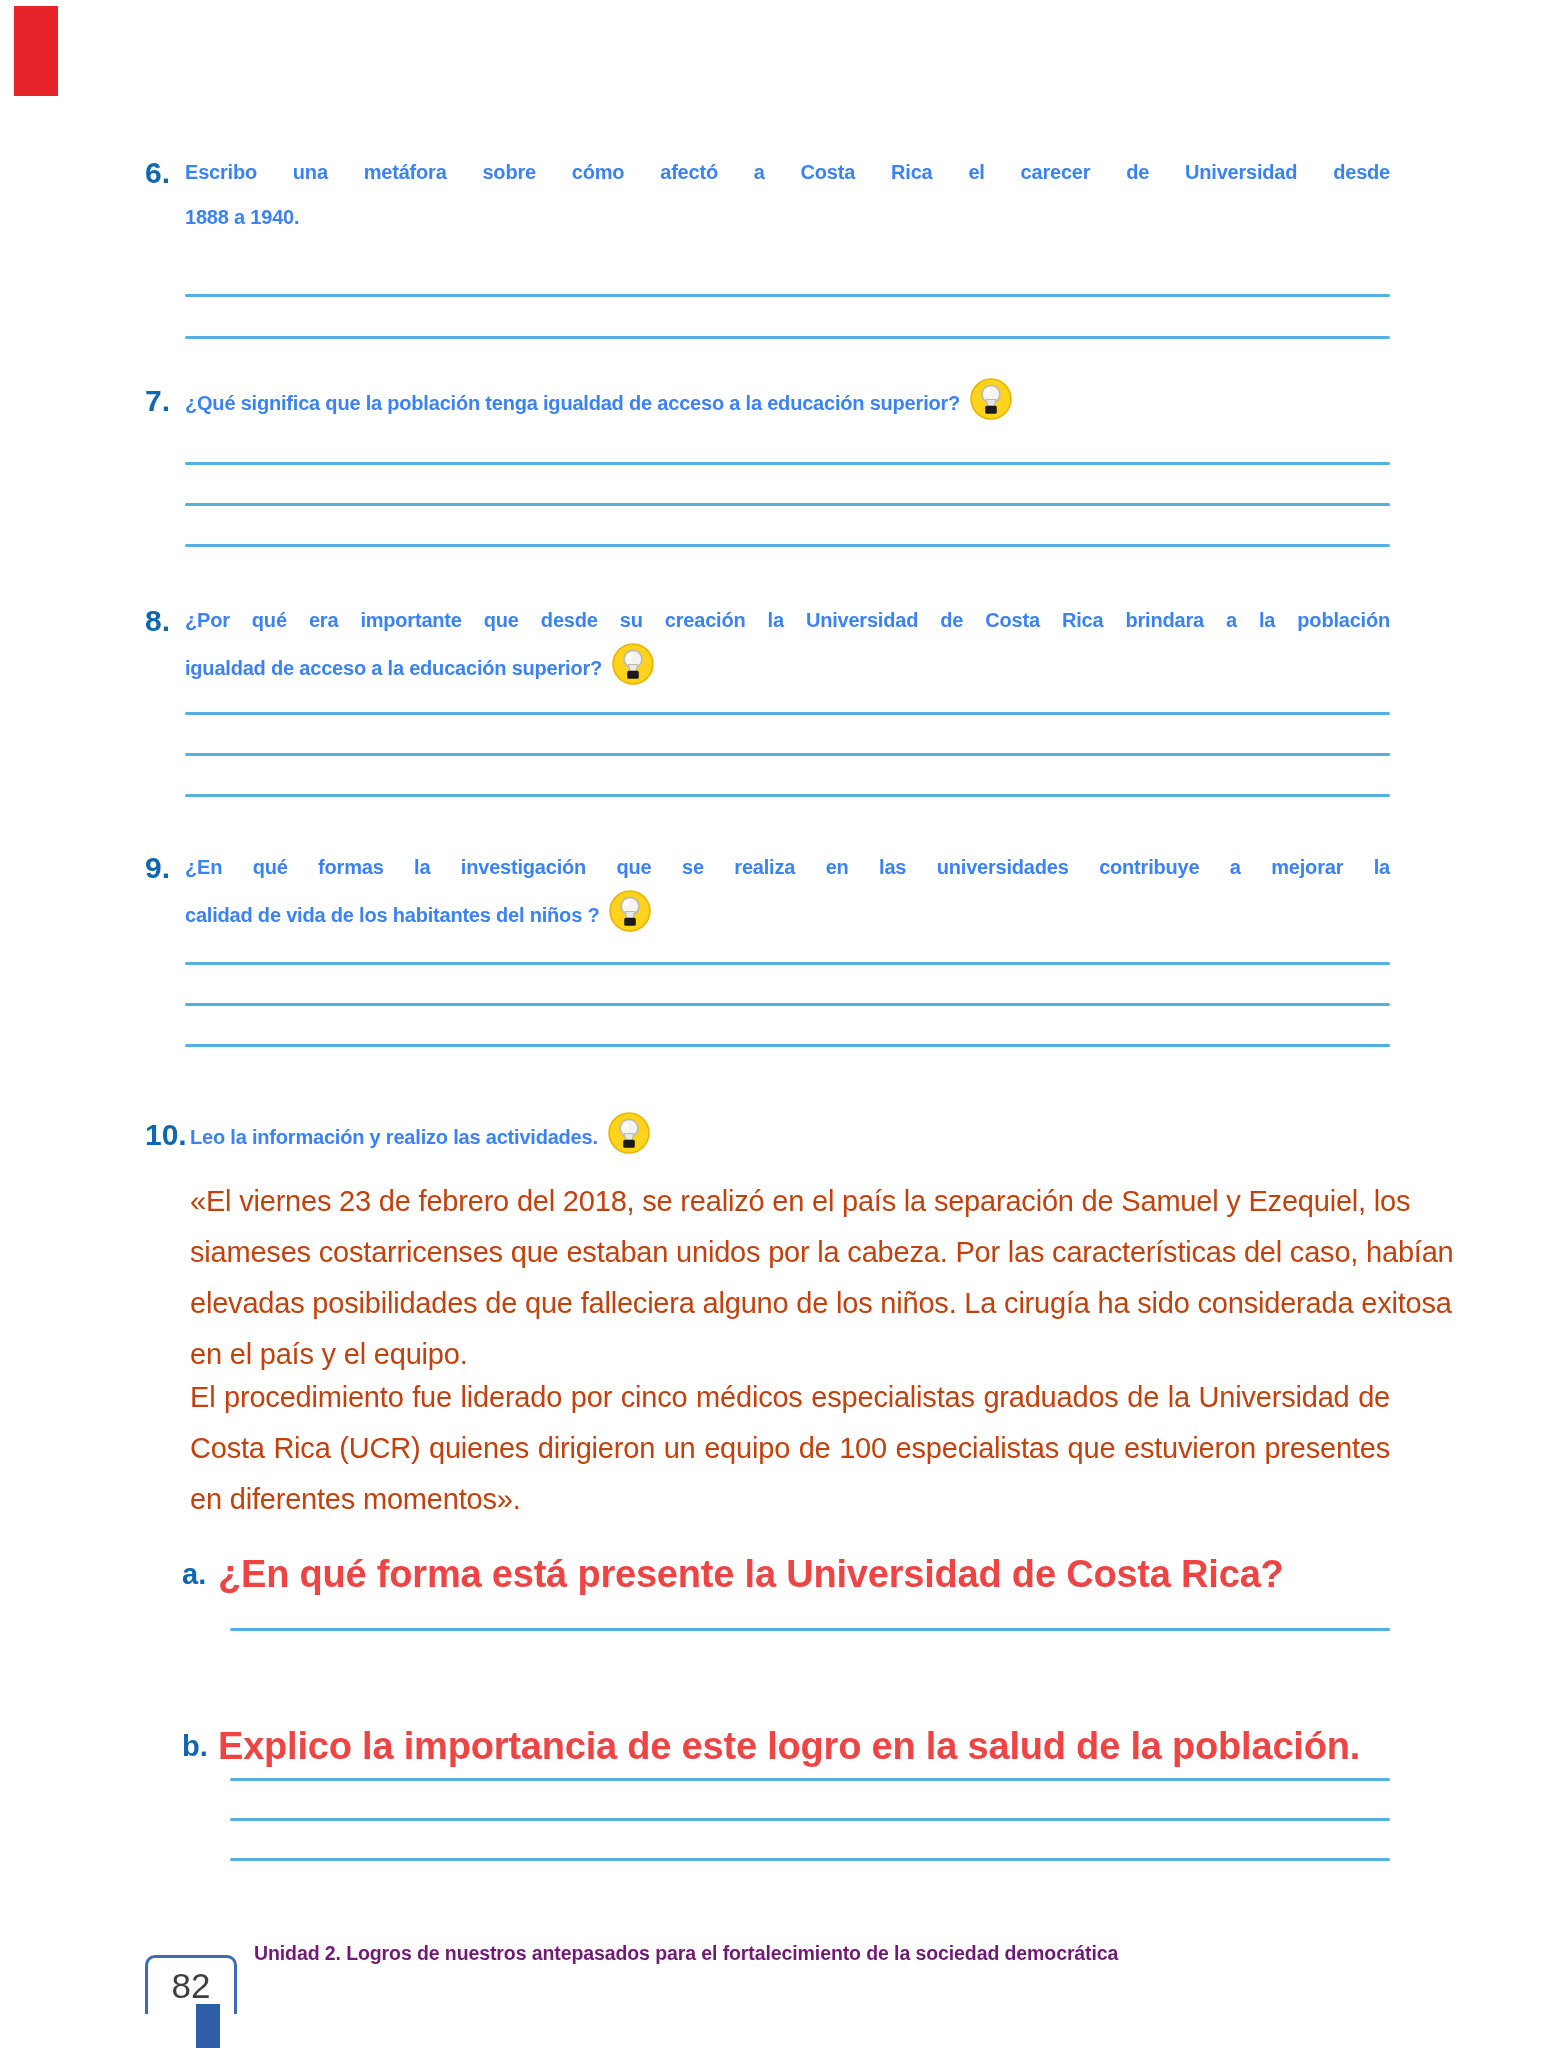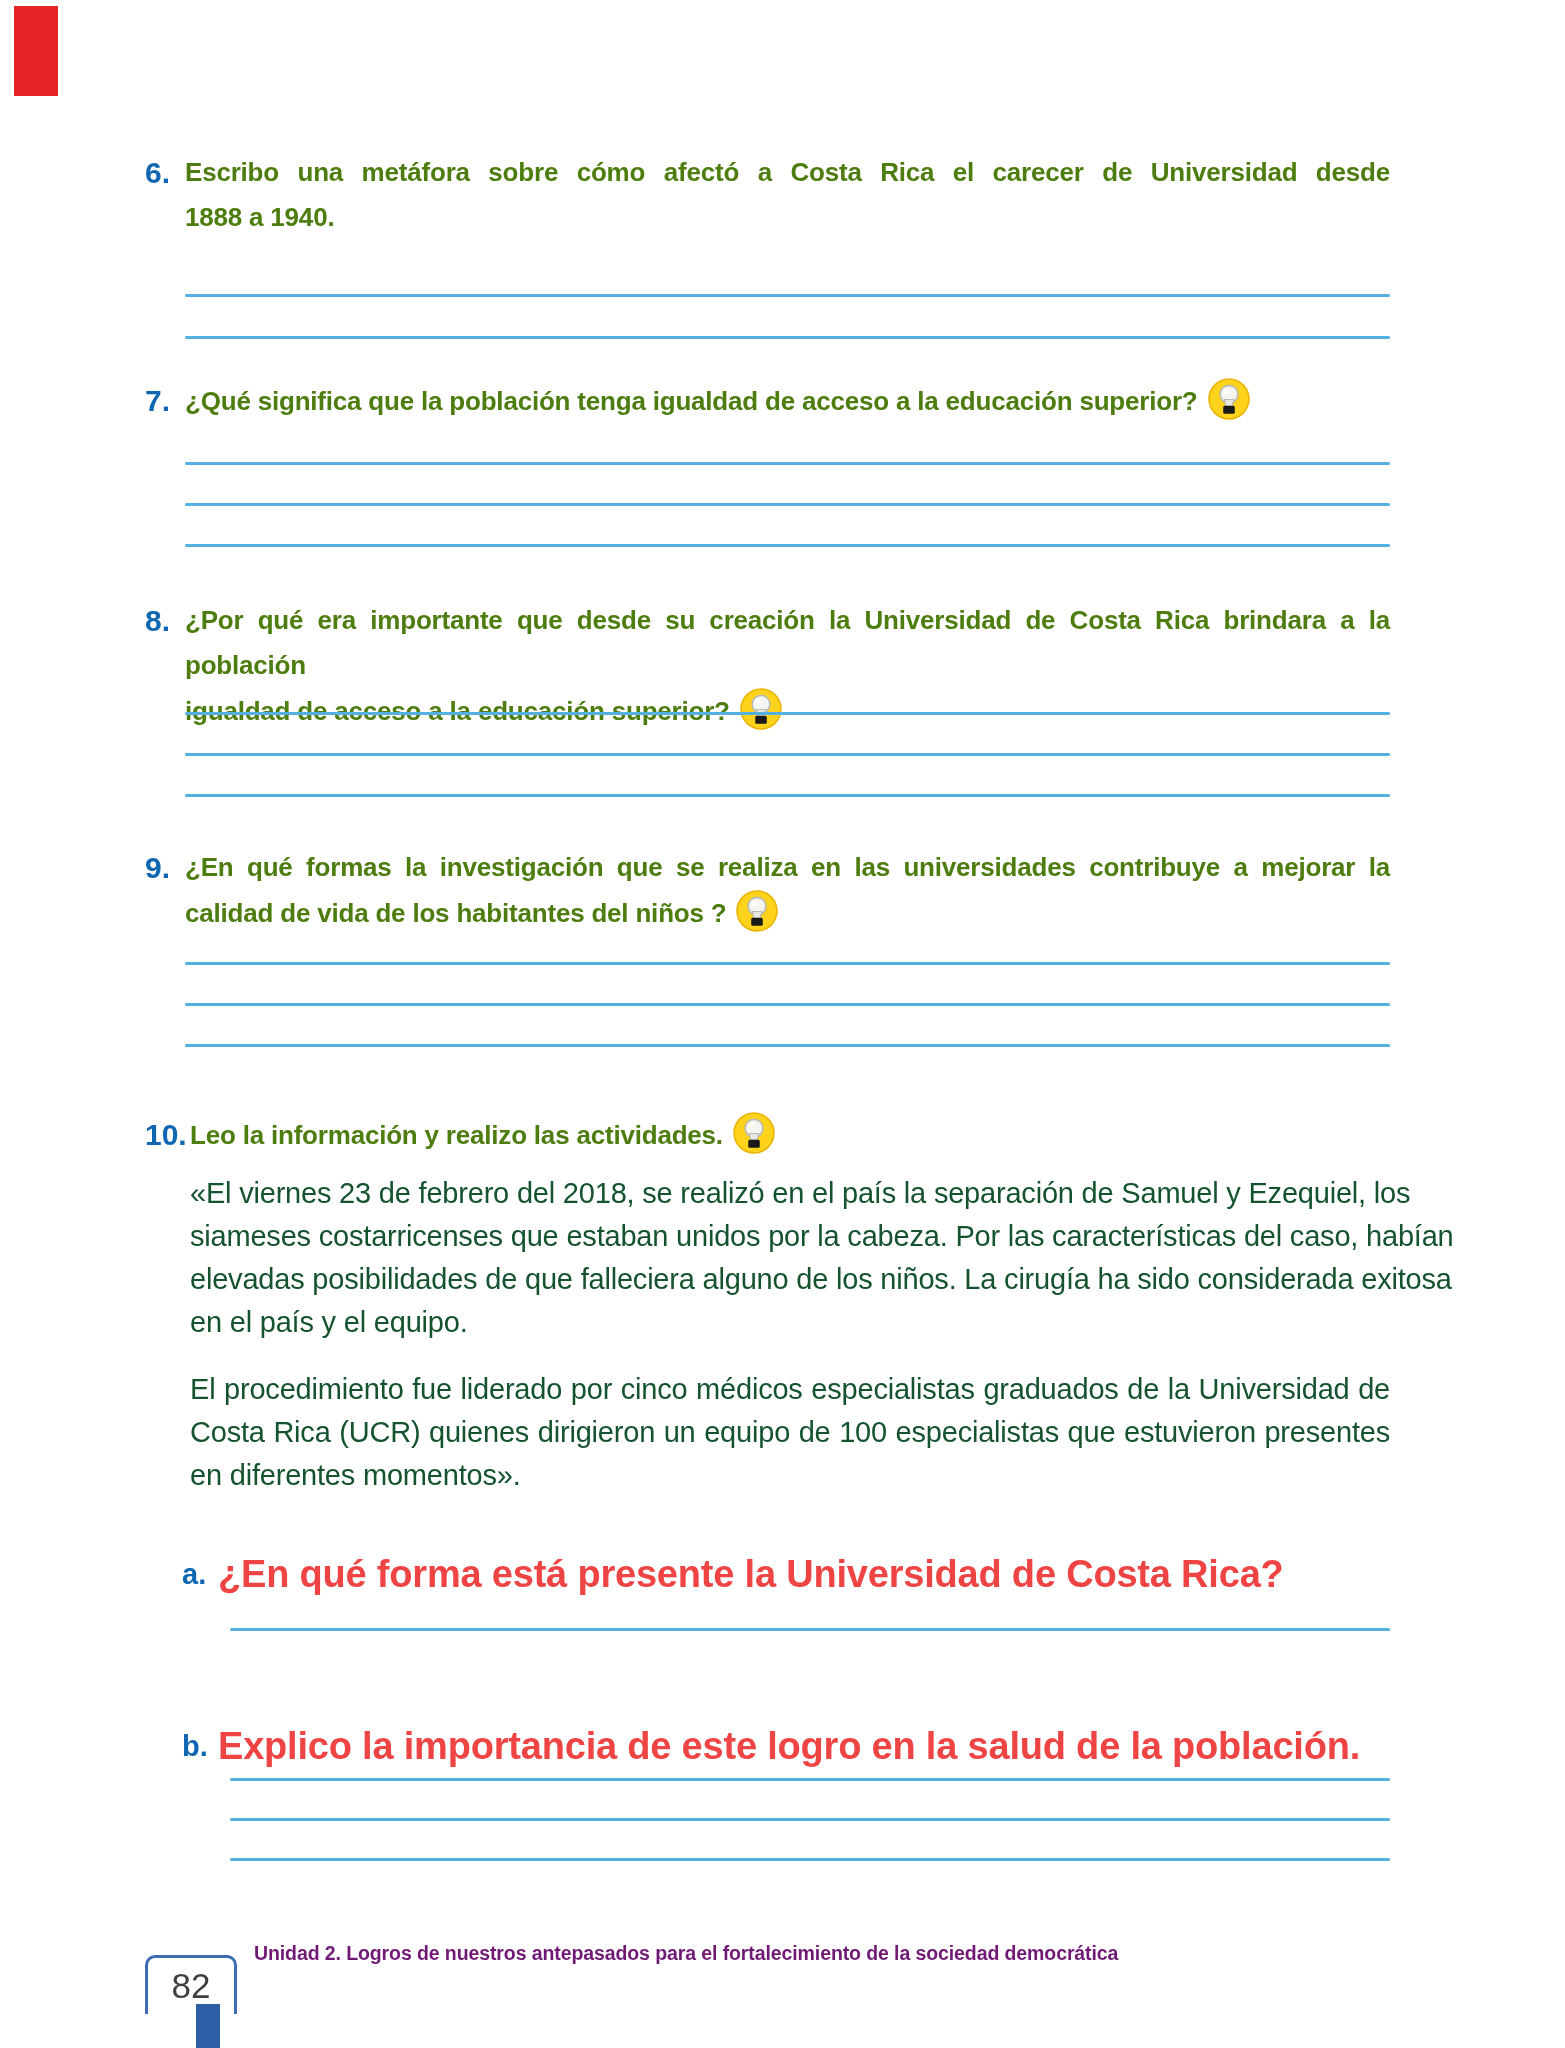--- a/index.html
+++ b/index.html
@@ -18,34 +18,34 @@
 
   
   .qblock{left:145px;width:1250px;}
   .qnum{
     position:absolute;left:0;top:0;width:40px;
     font-size:30px;font-weight:700;color:#0f67b2;line-height:45px;
   }
   .qtext{margin-left:40px;width:1205px;}
   .qtext.tight{margin-left:45px;width:1200px;}
   .qline{
-    font-size:26px;font-weight:700;line-height:45px;color:#4d7c0f;
+    font-size:20px;font-weight:700;line-height:45px;color:#3b82f6;
     letter-spacing:-0.2px;white-space:nowrap;
   }
   .qline.wrap{white-space:normal;}
   .stretch{
     white-space:normal;
     text-align:justify;text-align-last:justify;
     width:100%;
   }
   
   .pblock{left:190px;width:1200px;}
   .pline{
-    font-size:29px;font-weight:400;line-height:43px;color:#14532d;
-    letter-spacing:-0.2px;white-space:nowrap;
+    font-size:29px;font-weight:400;line-height:43px;color:#c2410c;
+    letter-spacing:-0.2px;white-space:nowrap;margin-top:8px;
   }
   
   .sublabel{
     position:absolute;left:37px;top:0;width:36px;
     font-size:29px;font-weight:700;color:#0f67b2;line-height:44px;
   }
   .subtext{margin-left:73px;font-size:38px;font-weight:700;line-height:44px;color:#ef4444;letter-spacing:-0.2px;}
   .subq{left:145px;width:1250px;}
 
   

